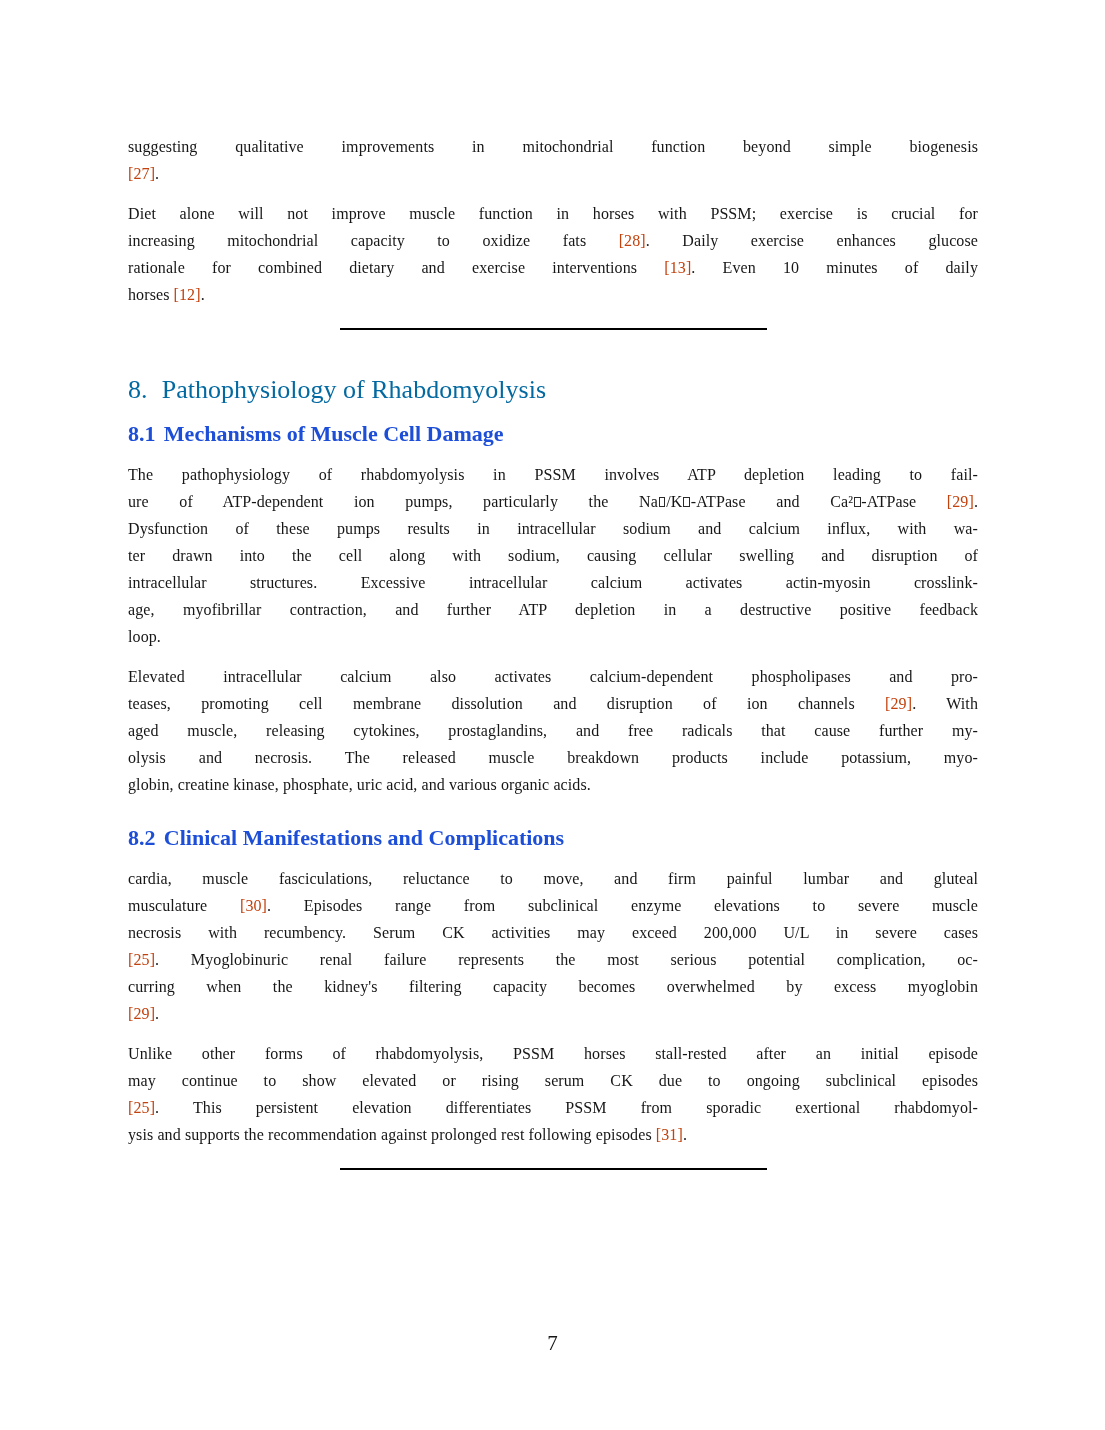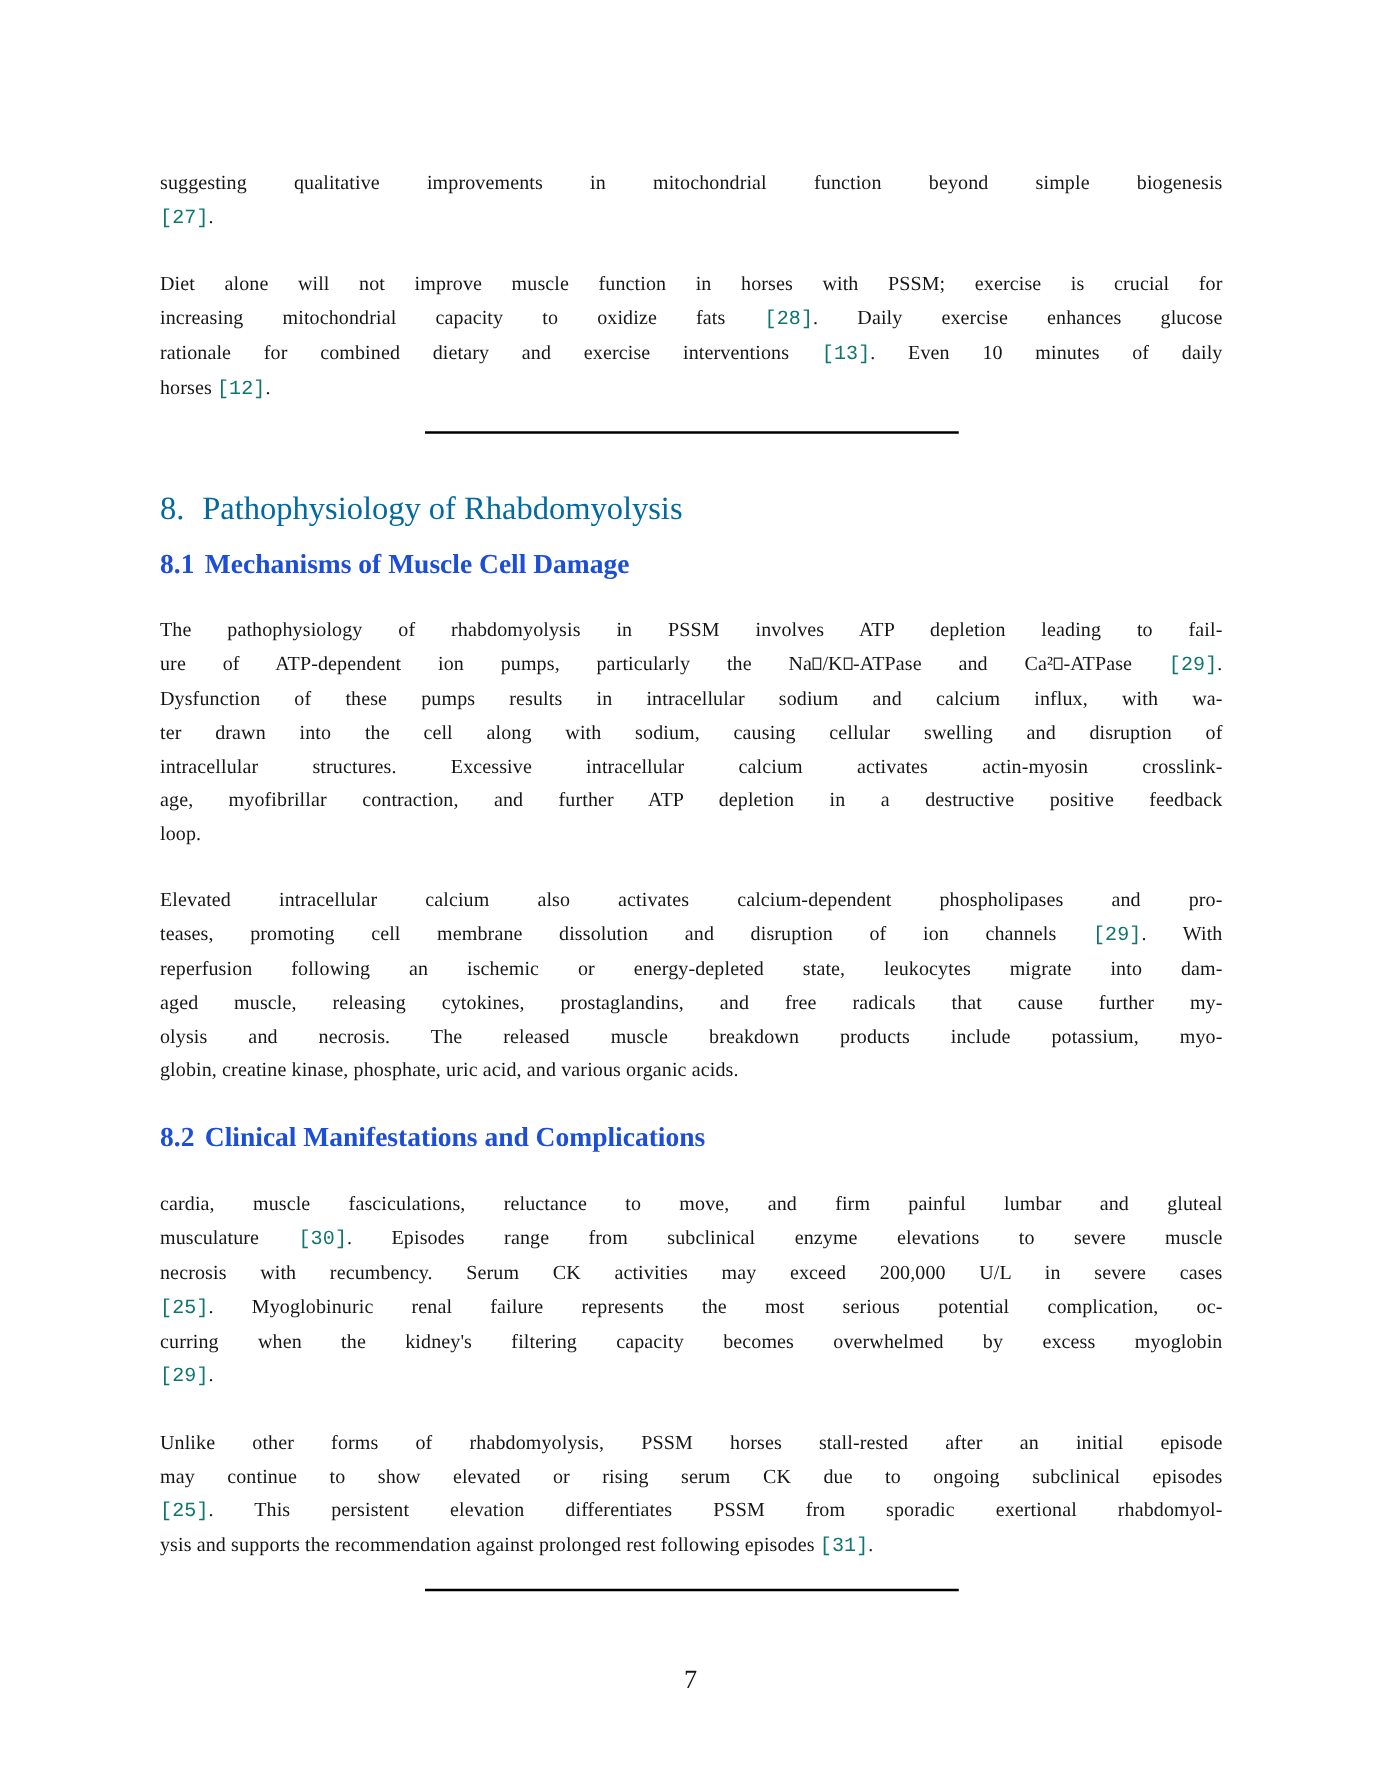--- a/index.html
+++ b/index.html
@@ -16,21 +16,21 @@
     font-family: "Liberation Serif", "DejaVu Serif", serif;
     color: #161616;
   }
   .page-body {
     position: absolute;
     left: 128px;
     top: 0;
     width: 850px;
     padding-top: 133px;
   }
-  .block { margin-top: 26px; }
+  .block { margin-top: 13px; }
   .block:first-child { margin-top: 0; }
 
   .para {
     font-size: 16px;
     line-height: 27px;
     letter-spacing: 0.1px;
   }
   .line {
     text-align: justify;
     text-align-last: justify;
@@ -61,21 +61,21 @@
     margin-top: 26px;
     font-size: 22px;
     font-weight: bold;
     line-height: 28px;
     color: #1d4ed8;
   }
   .subsection .sec-num { margin-right: 0.38em; }
   .section + .subsection { margin-top: 13px; }
   .subsection + .para { }
 
-  .cite { color: #0f766e; font-family: Liberation Mono, monospace; }
+  .cite { color: #c2410c; }
 
   .tofu {
     display: inline-block;
     width: 0.42em;
     height: 0.60em;
     border: 1.4px solid #2a2a2a;
     margin: 0 0.05em;
     box-sizing: border-box;
   }
 
@@ -115,21 +115,20 @@
         <div class="line">ure of ATP-dependent ion pumps, particularly the Na<span class="tofu"></span>/K<span class="tofu"></span>-ATPase and Ca²<span class="tofu"></span>-ATPase <span class="cite">[29]</span>.</div>
         <div class="line">Dysfunction of these pumps results in intracellular sodium and calcium influx, with wa-</div>
         <div class="line">ter drawn into the cell along with sodium, causing cellular swelling and disruption of</div>
         <div class="line">intracellular structures. Excessive intracellular calcium activates actin-myosin crosslink-</div>
         <div class="line">age, myofibrillar contraction, and further ATP depletion in a destructive positive feedback</div>
         <div class="line last">loop.</div>
       </div>
       <div class="block para">
         <div class="line">Elevated intracellular calcium also activates calcium-dependent phospholipases and pro-</div>
         <div class="line">teases, promoting cell membrane dissolution and disruption of ion channels <span class="cite">[29]</span>. With</div>
-        <div class="line">reperfusion following an ischemic or energy-depleted state, leukocytes migrate into dam-</div>
         <div class="line">aged muscle, releasing cytokines, prostaglandins, and free radicals that cause further my-</div>
         <div class="line">olysis and necrosis. The released muscle breakdown products include potassium, myo-</div>
         <div class="line last">globin, creatine kinase, phosphate, uric acid, and various organic acids.</div>
       </div>
       <div class="block subsection"><span class="sec-num">8.2</span><span>Clinical Manifestations and Complications</span></div>
       <div class="block para">
         <div class="line">cardia, muscle fasciculations, reluctance to move, and firm painful lumbar and gluteal</div>
         <div class="line">musculature <span class="cite">[30]</span>. Episodes range from subclinical enzyme elevations to severe muscle</div>
         <div class="line">necrosis with recumbency. Serum CK activities may exceed 200,000 U/L in severe cases</div>
         <div class="line"><span class="cite">[25]</span>. Myoglobinuric renal failure represents the most serious potential complication, oc-</div>

